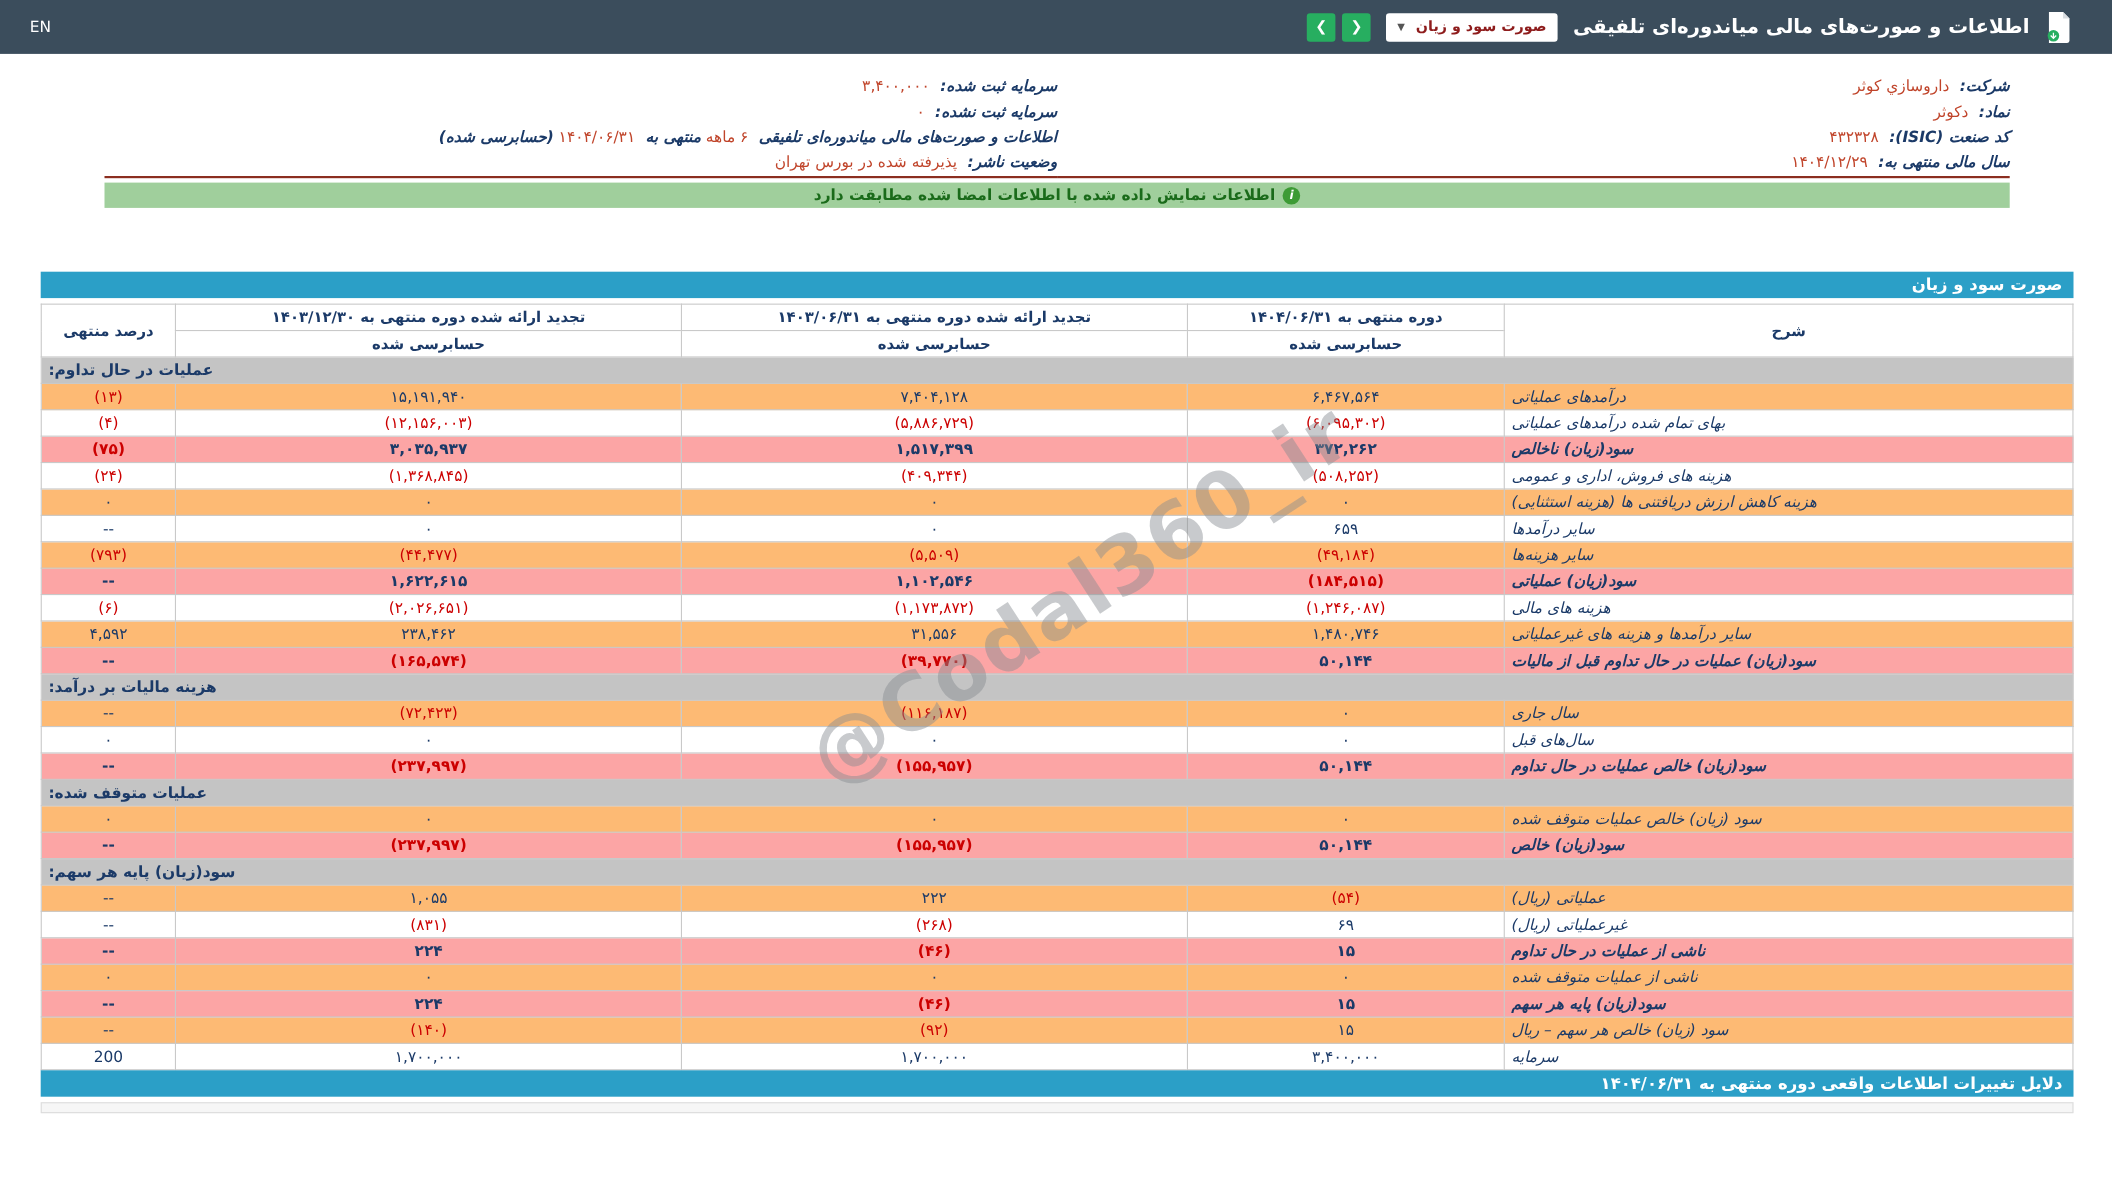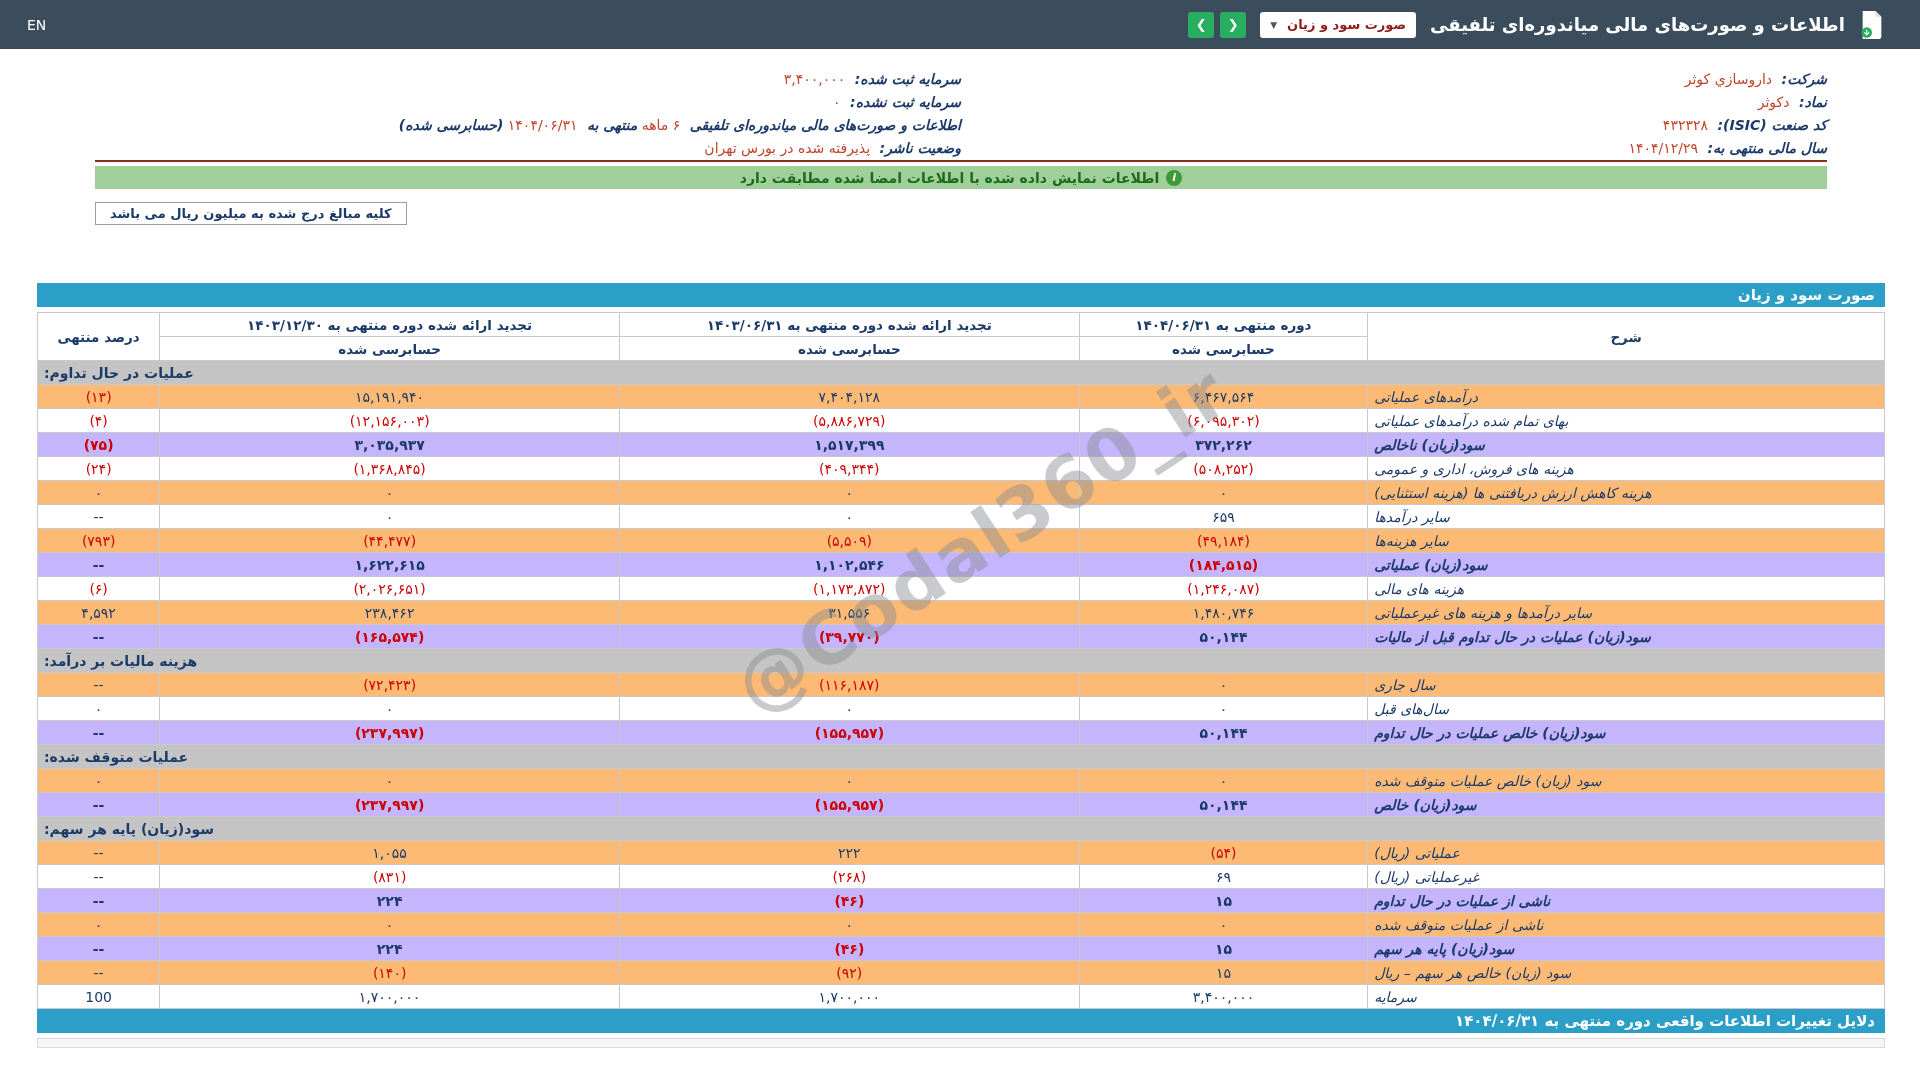--- a/index.html
+++ b/index.html
@@ -126,21 +126,21 @@
     font-weight: bold;
     font-size: 13.5px;
     text-align: center;
     background: #fff;
   }
   .cell-desc { text-align: left; color: #1b3a68; padding-right: 9px !important; font-style: italic; }
   .cell-num { text-align: center; color: #1b3a68; direction: ltr; unicode-bidi: embed; }
   .neg { color: #cc0000 !important; }
   .row-w td { background: #ffffff; }
   .row-b td { background: #fdba74; }
-  .row-y td { background: #c4b5fd; font-weight: bold; }
+  .row-y td { background: #fca5a5; font-weight: bold; }
   .row-section td {
     background: #c4c4c4;
     color: #1b3a68;
     font-weight: bold;
     text-align: left;
     padding-right: 9px;
   }
 
   
   .footer-block { }
@@ -241,23 +241,20 @@
       </td>
     </tr>
   </tbody>
     </table>
 
   <div class="signed-notice">
     <span class="info-icon">i</span>
     <span>اطلاعات نمایش داده شده با اطلاعات امضا شده مطابقت دارد</span>
   </div>
 
-  <div class="unit-note-wrap">
-    <span class="unit-note">کلیه مبالغ درج شده به میلیون ریال می باشد</span>
-  </div>
 
   <section class="statement-block">
     <div class="bar-title">صورت سود و زیان</div>
     <table class="pl-table">
       <colgroup>
         <col style="width:516px">
         <col style="width:288px">
         <col style="width:459px">
         <col style="width:459px">
         <col style="width:122px">
@@ -441,21 +438,21 @@
             <td class="cell-num">۱۵</td>
             <td class="cell-num neg">(۹۲)</td>
             <td class="cell-num neg">(۱۴۰)</td>
             <td class="cell-num">--</td>
           </tr>
           <tr class="row-w">
             <td class="cell-desc">سرمایه</td>
             <td class="cell-num">۳,۴۰۰,۰۰۰</td>
             <td class="cell-num">۱,۷۰۰,۰۰۰</td>
             <td class="cell-num">۱,۷۰۰,۰۰۰</td>
-            <td class="cell-num">100</td>
+            <td class="cell-num">200</td>
           </tr>
         </tbody>
     </table>
   </section>
 
   <section class="footer-block">
     <div class="bar-title">دلایل تغییرات اطلاعات واقعی دوره منتهی به ۱۴۰۴/۰۶/۳۱</div>
     <div class="cutoff-row"></div>
   </section>
 

